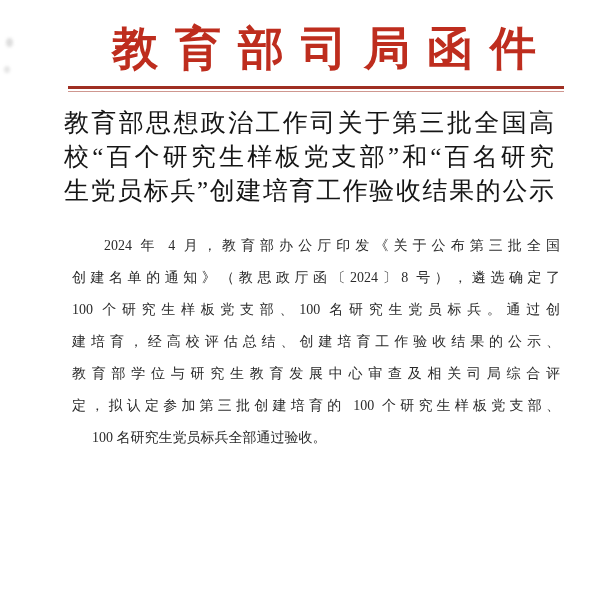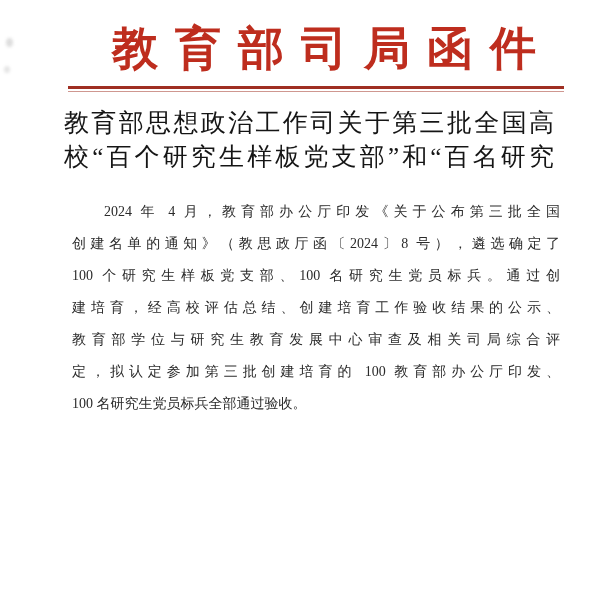--- a/index.html
+++ b/index.html
@@ -59,20 +59,21 @@
     width: 488px;
     font-size: 14px;
     line-height: 32px;
   }
   .body-line {
     text-align: justify;
     text-align-last: justify;
   }
   .body-line.last {
     text-align-last: left;
+    margin-left: 20px;
   }
   .body-line.ind {
     text-indent: 32px;
   }
 </style>
 </head>
 <body>
 
 <div class="page" style="color: rgb(42, 42, 42);">
 
@@ -82,27 +83,28 @@
   <div class="letterhead" style="color: rgb(190, 45, 30);">教育部司局函件</div>
 
   <div class="rule" style="color: rgb(159, 47, 34);">
     <div class="rule-thick"></div>
     <div class="rule-thin"></div>
   </div>
 
   <div class="title" style="color: rgb(21, 21, 21);">
     <div class="title-line">教育部思想政治工作司关于第三批全国高</div>
     <div class="title-line">校“百个研究生样板党支部”和“百名研究</div>
+    <div class="title-line">生党员标兵”创建培育工作验收结果的公示</div>
   </div>
 
   <div class="body-text">
     <div>
       <div class="body-line ind">2024 年 4 月，教育部办公厅印发《关于公布第三批全国</div>
       <div class="body-line">创建名单的通知》（教思政厅函〔2024〕8 号），遴选确定了</div>
       <div class="body-line">100 个研究生样板党支部、100 名研究生党员标兵。通过创</div>
       <div class="body-line">建培育，经高校评估总结、创建培育工作验收结果的公示、</div>
       <div class="body-line">教育部学位与研究生教育发展中心审查及相关司局综合评</div>
-      <div class="body-line">定，拟认定参加第三批创建培育的 100 教育部办公厅印发、</div>
+      <div class="body-line">定，拟认定参加第三批创建培育的 100 个研究生样板党支部、</div>
       <div class="body-line last">100 名研究生党员标兵全部通过验收。</div>
     </div>
   </div>
 
 </div>
 
 </body></html>

